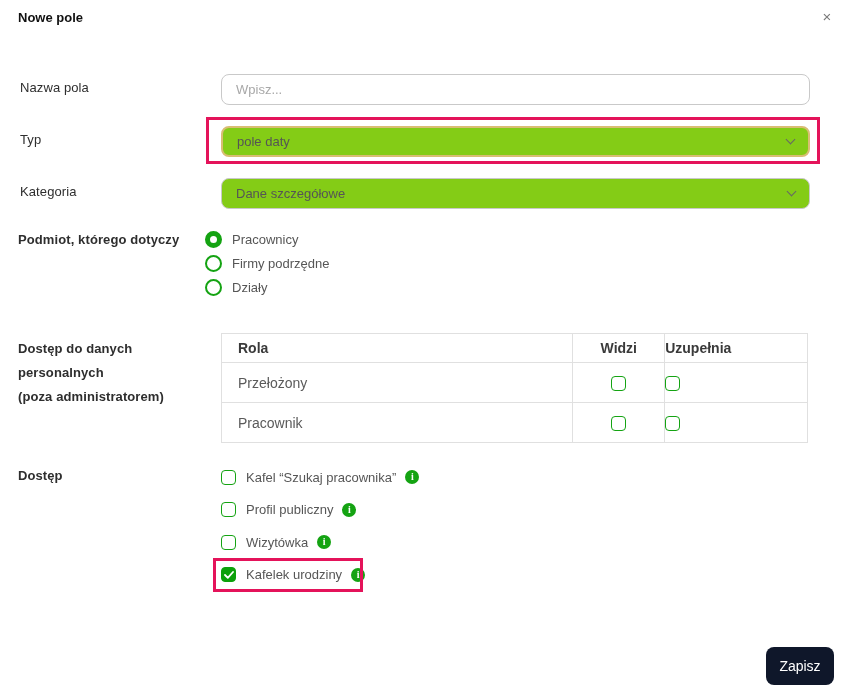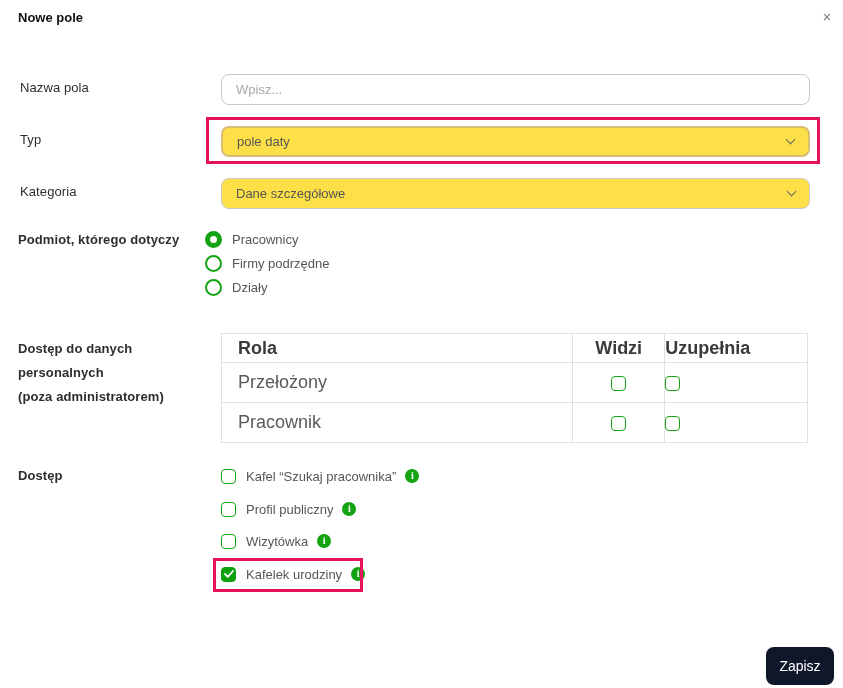--- a/index.html
+++ b/index.html
@@ -23,57 +23,57 @@
   .lbl-dostep { top: 337px; width: 195px; line-height: 24px; }
   .lbl-pokaz { top: 468px; }
 
   
   .text-input { left: 221px; top: 74px; width: 589px; height: 31px; border: 1px solid #c9c9c9;
                 border-radius: 8px; padding: 9px 14px; font-size: 13px; color: #555;
                 font-family: "Liberation Sans", sans-serif; outline: none; background: #fff; }
   .text-input::placeholder { color: #a8a8a8; }
 
   .select { left: 221px; width: 589px; height: 31px; border: 1px solid #c9c9c9; border-radius: 8px;
-            background: #fde047; display: flex; align-items: center; padding: 0 14px; font-size: 13px;
+            background: #84cc16; display: flex; align-items: center; padding: 0 14px; font-size: 13px;
             color: #555; cursor: pointer; }
   .select-typ { top: 126px; border: 2px solid #d9bd73; }
   .select-kategoria { top: 178px; }
   .select .value { flex: 1; }
   .chevron { width: 7px; height: 7px; border-right: 1.5px solid #666; border-bottom: 1.5px solid #666;
              transform: rotate(45deg); margin-top: -4px; }
 
   
   .hl-typ { left: 206px; top: 117px; width: 614px; height: 47px; border: 3px solid #e4135a; pointer-events: none; }
   .hl-birthday { left: 213px; top: 558px; width: 150px; height: 34px; border: 3px solid #e4135a; pointer-events: none; }
 
   
   .radio-group { left: 205px; top: 231px; }
   .radio-row { display: flex; align-items: center; height: 17px; margin-bottom: 7px; cursor: pointer; }
   .radio { width: 17px; height: 17px; border-radius: 50%; border: 2px solid #14a312; background: #fff; flex: none; }
   .radio.selected { border-width: 5px; }
   .radio-label { margin-left: 10px; font-size: 13px; color: #565656; }
 
   
   .acc-table { left: 221px; top: 333px; width: 587px; border: 1px solid #e0e0e0; border-collapse: collapse; }
-  .acc-table th, .acc-table td { border: 1px solid #e0e0e0; font-size: 18px; }
+  .acc-table th, .acc-table td { border: 1px solid #e0e0e0; font-size: 14px; }
   .acc-table th { height: 29px; font-weight: 700; color: #3a3a3a; }
   .acc-table td { height: 40px; color: #5a5a5a; }
   .col-role { width: 352px; text-align: left; padding-left: 16px; }
   .col-widzi { width: 92px; text-align: center; }
   .col-uzup { width: 143px; text-align: left; }
 
   
   .checkbox { width: 15px; height: 15px; border: 1.5px solid #14a312; border-radius: 4px; background: #fff;
               display: inline-flex; align-items: center; justify-content: center; cursor: pointer; vertical-align: middle; }
   .checkbox.checked { background: #0ca00a; border-color: #0ca00a; }
   .checkbox svg { display: block; }
 
   
   .show-group { left: 221px; top: 469px; }
-  .show-row { display: flex; height: 16px; margin-bottom: 16.5px; }
+  .show-row { display: flex; align-items: center; height: 16px; margin-bottom: 16.5px; }
   .show-label { margin-left: 10px; font-size: 13px; color: #565656; }
   .info-icon { margin-left: 9px; width: 14px; height: 14px; border-radius: 50%; background: #14a312; color: #fff;
                font-size: 10px; font-weight: 700; line-height: 14px; text-align: center;
                font-family: "Liberation Serif", serif; cursor: pointer; flex: none; }
 
   
   .save-btn { left: 766px; top: 647px; width: 68px; height: 38px; background: #0f172a; color: #fff;
               border: none; border-radius: 8px; font-size: 14px; font-weight: 500; cursor: pointer;
               font-family: "Liberation Sans", sans-serif; }
 </style>

